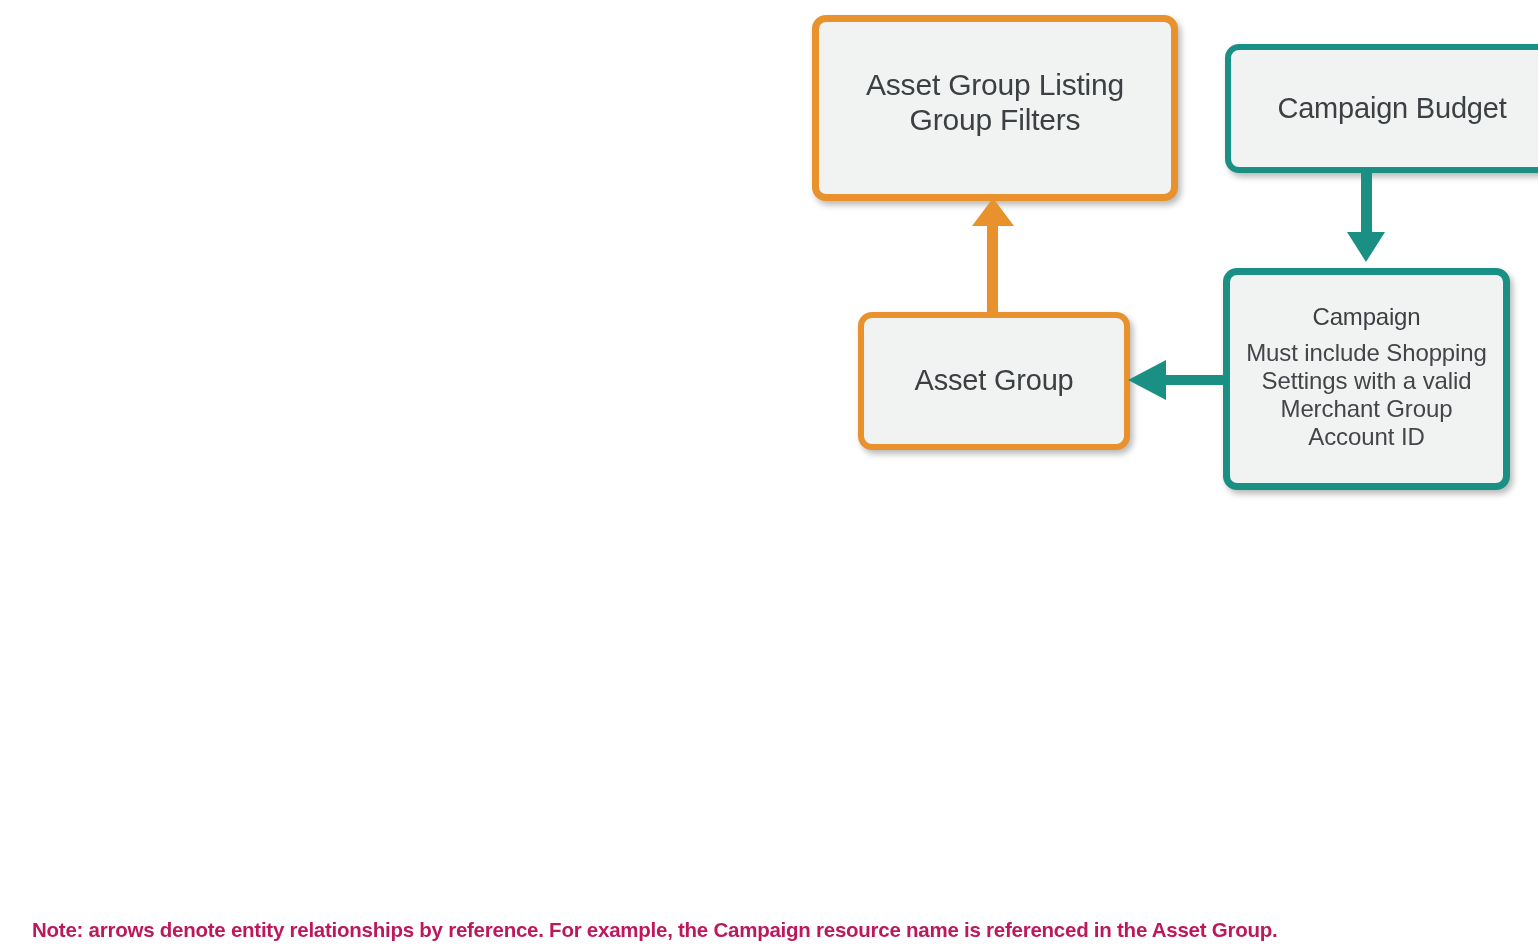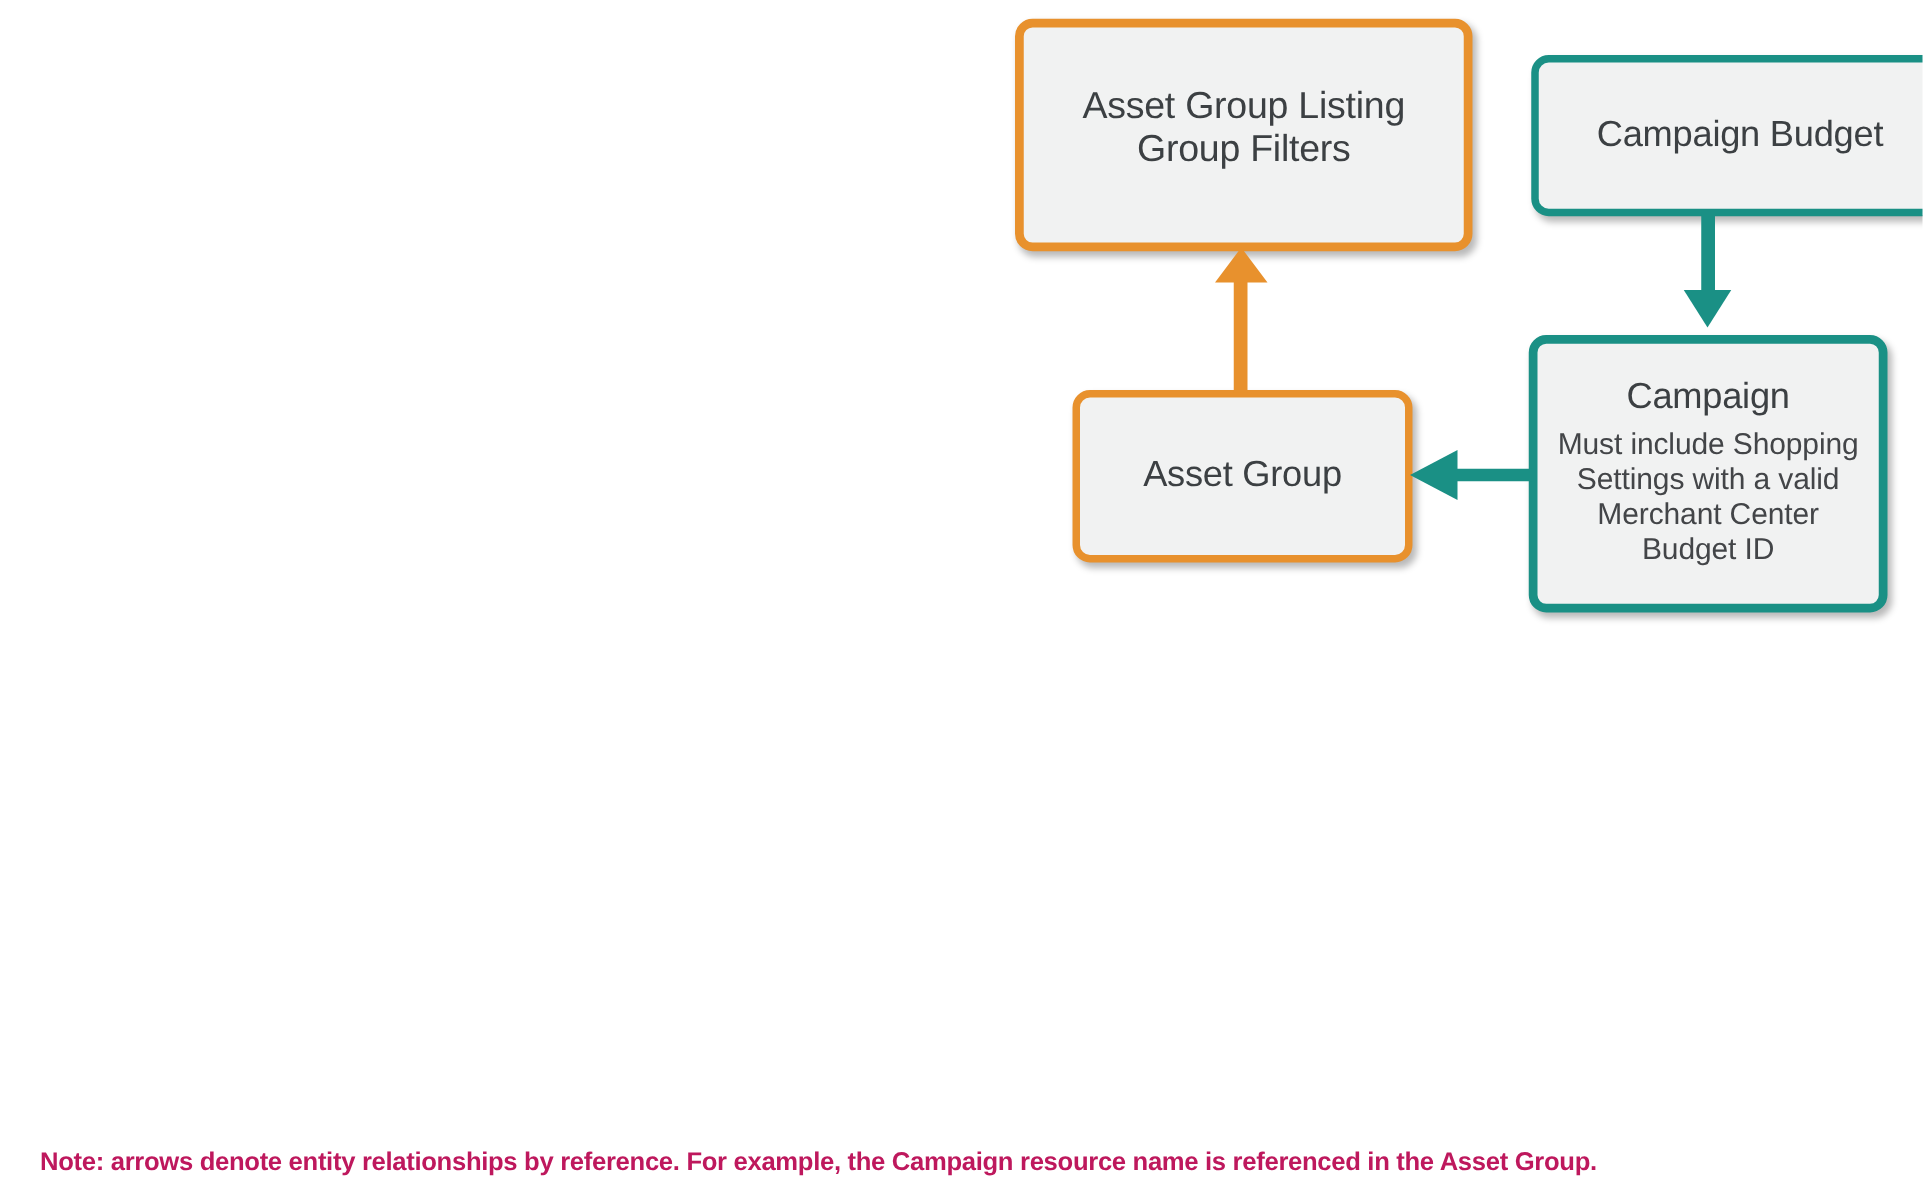--- a/index.html
+++ b/index.html
@@ -76,21 +76,21 @@
     border-width: 6px;
   }
   #node-assetgroup .title { font-size: 29px; }
 
   #node-campaign {
     left: 1223px; top: 268px;
     width: 287px; height: 222px;
     border-width: 7px;
     padding: 4px 10px 8px 10px;
   }
-  #node-campaign .title    { font-size: 29px; margin-bottom: 8px; }
+  #node-campaign .title    { font-size: 24px; margin-bottom: 8px; }
   #node-campaign .subtitle { font-size: 24px; }
 
   
   .edge {
     position: absolute;
   }
 
   
   #edge-ag-to-aglgf-stem {
     left: 987px;
@@ -166,21 +166,21 @@
   <div class="node node-teal" id="node-budget">
     <div class="title">Campaign Budget</div>
   </div>
 
   <div class="node node-orange" id="node-assetgroup">
     <div class="title">Asset Group</div>
   </div>
 
   <div class="node node-teal" id="node-campaign">
     <div class="title">Campaign</div>
-    <div class="subtitle">Must include Shopping Settings with a valid Merchant Center Budget ID</div>
+    <div class="subtitle">Must include Shopping Settings with a valid Merchant Group Account ID</div>
   </div>
 
   <div class="edge" id="edge-ag-to-aglgf-stem"></div>
   <div class="edge" id="edge-ag-to-aglgf-head"></div>
 
   <div class="edge" id="edge-budget-to-campaign-stem"></div>
   <div class="edge" id="edge-budget-to-campaign-head"></div>
 
   <div class="edge" id="edge-campaign-to-ag-stem"></div>
   <div class="edge" id="edge-campaign-to-ag-head"></div>

